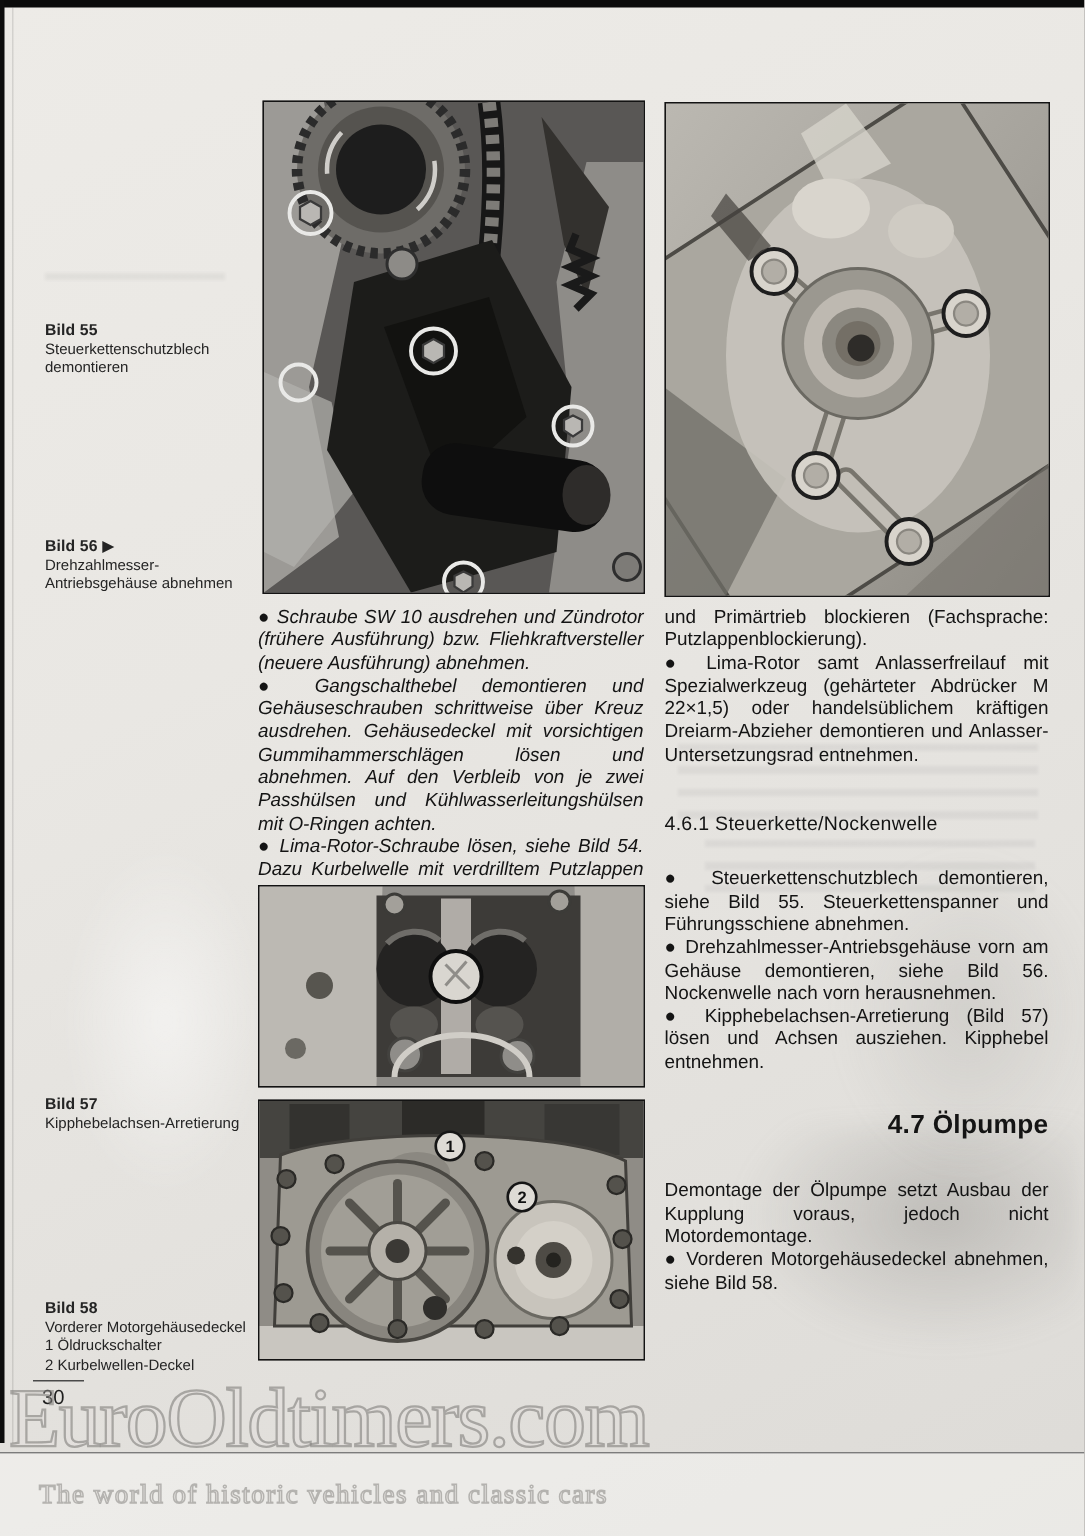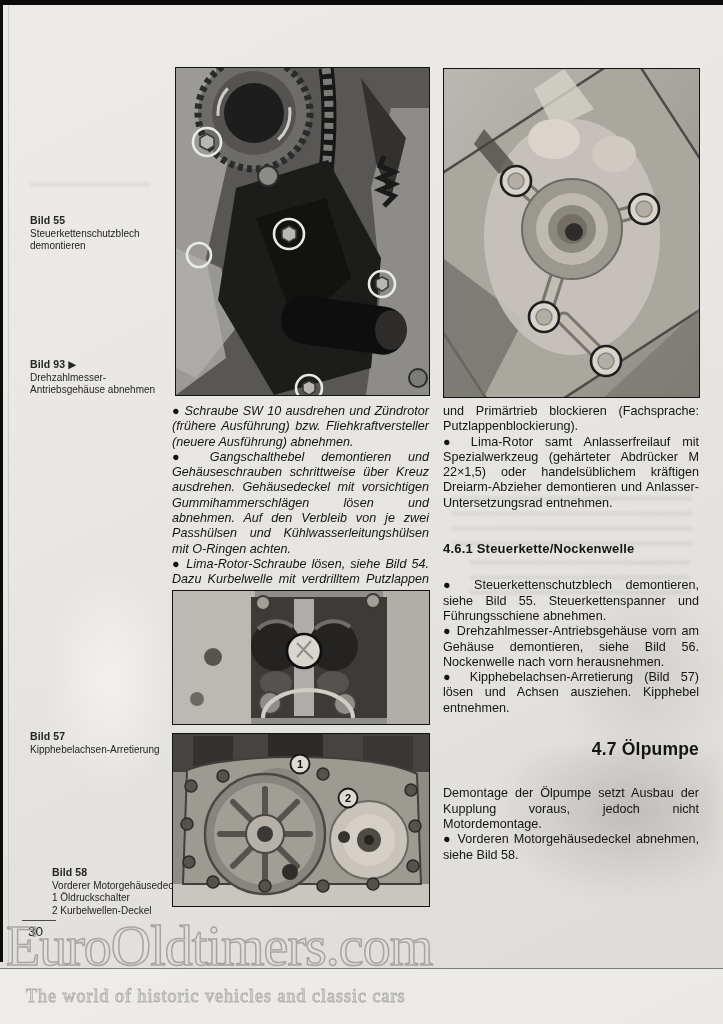--- a/index.html
+++ b/index.html
@@ -18,36 +18,36 @@
   .blob.b3{left:40px;top:560px;width:140px;height:240px;background:radial-gradient(ellipse,rgba(255,255,255,.5),rgba(255,255,255,0) 70%);filter:blur(6px);}
   .ghostlines{position:absolute;opacity:.8;filter:blur(1.2px);pointer-events:none;
     background:repeating-linear-gradient(180deg,rgba(125,125,125,0) 0 4px,rgba(125,125,125,.13) 4px 9px,rgba(125,125,125,0) 9px 15px);}
   .g1{left:452px;top:492px;width:240px;height:58px;}
   .g2{left:470px;top:556px;width:220px;height:40px;}
   .g3{left:30px;top:178px;width:120px;height:16px;}
 
   
   .caption{position:absolute;left:30px;width:140px;font-size:10px;line-height:12.6px;color:#242424;}
   .caption .ct{font-weight:bold;font-size:10.5px;margin-bottom:1px;letter-spacing:.1px;}
-  .cap55{top:214px;} .cap56{top:358px;} .cap57{top:730px;} .cap58{top:866px;margin-left:22px;}
+  .cap55{top:214px;} .cap56{top:358px;} .cap57{top:730px;} .cap58{top:866px;}
 
   
   .photo{position:absolute;border:1px solid #131313;background:#8a8885;}
   .photo svg{display:block;}
   .ph1{left:175px;top:67px;width:253px;height:327px;}
   .ph2{left:443px;top:68px;width:255px;height:328px;}
   .ph3{left:172px;top:590px;width:256px;height:133px;}
   .ph4{left:172px;top:733px;width:256px;height:172px;}
 
   
   .col{position:absolute;font-size:12.6px;line-height:15.3px;text-align:justify;color:#141414;}
   .col p{margin:0;}
   .col-mid{left:172px;top:404px;width:257px;font-style:italic;}
   .col-right{left:443px;top:404px;width:256px;}
-  h3.sec{font-size:13px;font-weight:bold;margin:30px 0 22px;text-align:left;letter-spacing:.2px;}
+  h3.sec{font-size:13px;font-weight:normal;margin:30px 0 22px;text-align:left;letter-spacing:.2px;}
   h2.sec{font-size:17.5px;font-weight:bold;margin:26px 0 0;text-align:right;letter-spacing:.2px;}
   p.afterh2{margin-top:29px;}
 
   
   .pn-rule{position:absolute;left:22px;top:920px;width:34px;height:1px;background:#4a4a4a;}
   .pagenum{position:absolute;left:28px;top:924px;font-size:13.5px;color:#1e1e1e;}
 
   
   .wm-main{
     position:absolute;left:6px;top:918px;width:717px;white-space:nowrap;overflow:hidden;
@@ -78,21 +78,21 @@
   <div class="ghostlines g1"></div>
   <div class="ghostlines g2"></div>
   <div class="ghostlines g3"></div>
 
   <div class="caption cap55">
     <div class="ct">Bild 55</div>
     <div>Steuerkettenschutzblech</div>
     <div>demontieren</div>
   </div>
   <div class="caption cap56">
-    <div class="ct">Bild 93 ▶</div>
+    <div class="ct">Bild 56 ▶</div>
     <div>Drehzahlmesser-</div>
     <div>Antriebsgehäuse abnehmen</div>
   </div>
   <div class="caption cap57">
     <div class="ct">Bild 57</div>
     <div>Kipphebelachsen-Arretierung</div>
   </div>
   <div class="caption cap58">
     <div class="ct">Bild 58</div>
     <div>Vorderer Motorgehäusedeckel</div>

